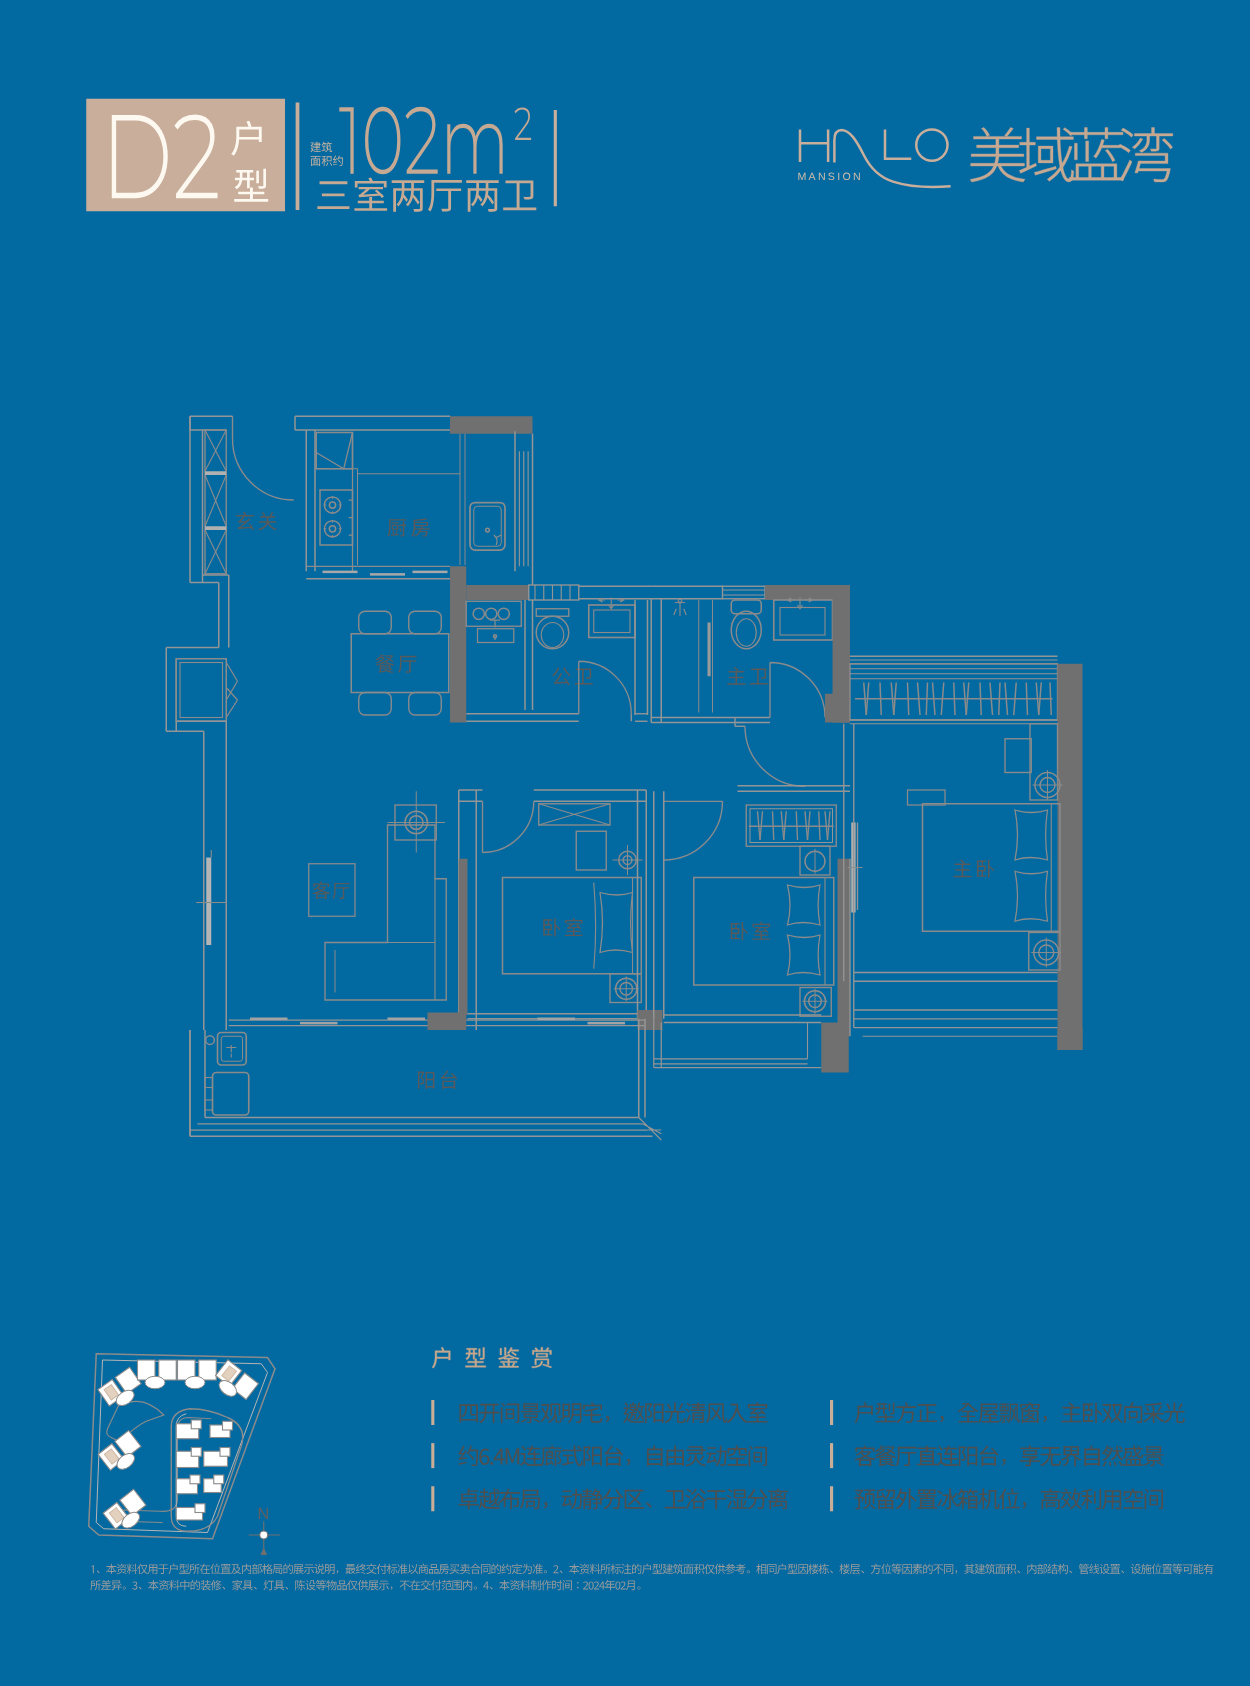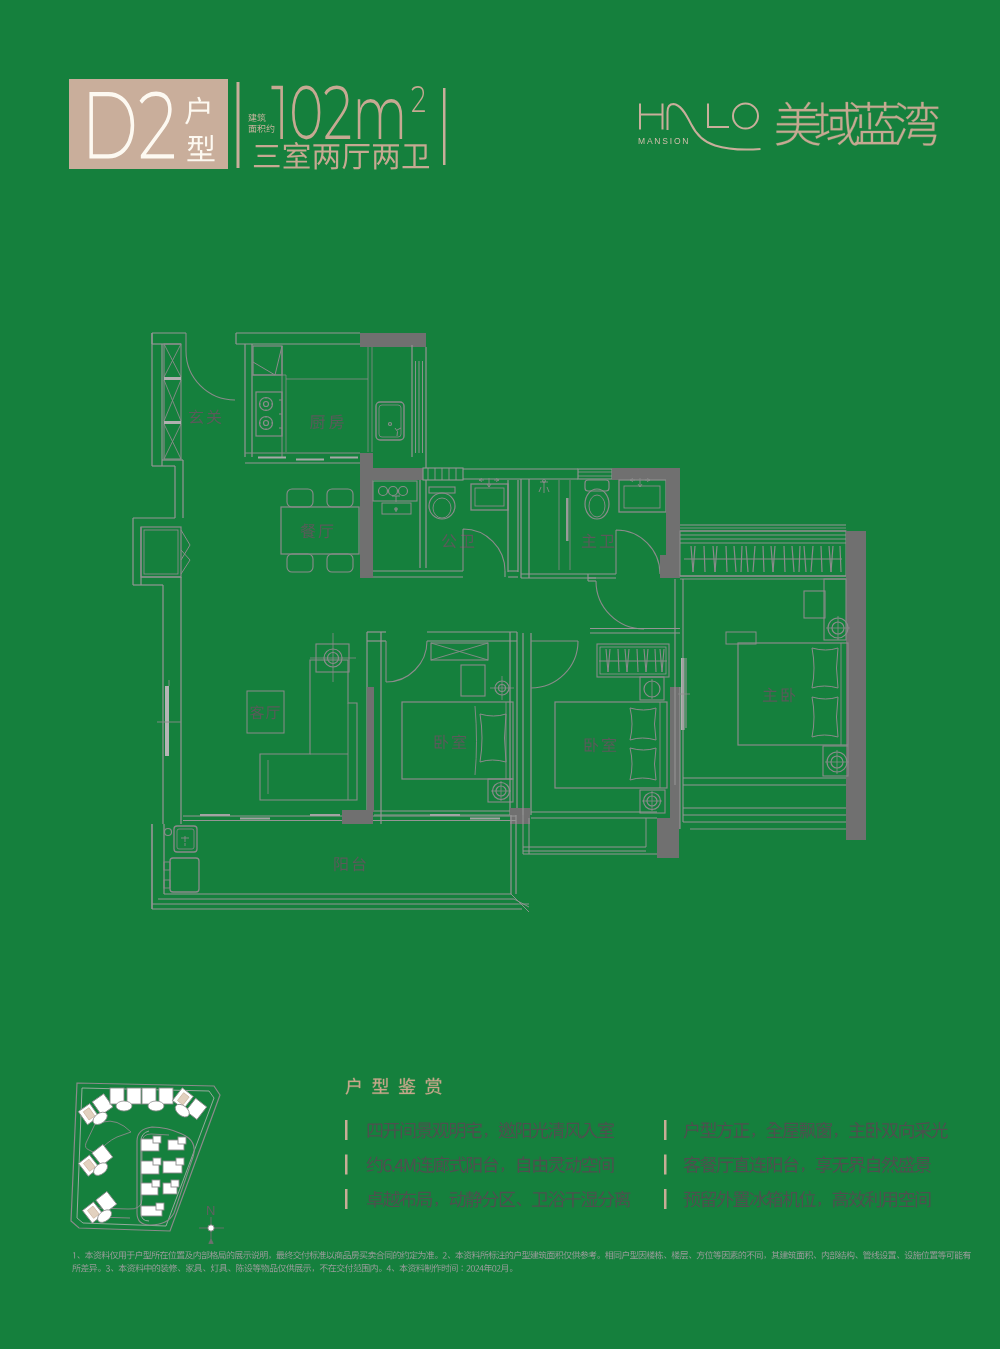--- a/index.html
+++ b/index.html
@@ -1,14 +1,14 @@
 <!DOCTYPE html>
 <html><head><meta charset="utf-8"><title>D2</title><style>
 html,body{margin:0;padding:0;background:#fff}
-#page{position:relative;width:1000px;height:1349px;background:#15803d;overflow:hidden;font-family:"Liberation Sans",sans-serif}
+#page{position:relative;width:1000px;height:1349px;background:#0369a1;overflow:hidden;font-family:"Liberation Sans",sans-serif}
 </style></head><body>
 <div id="page">
 <svg width="1000" height="1349" viewBox="0 0 1000 1349">
 <defs>
         <path id="g0" d="M122 0V700H399Q510 700 594 655Q678 610 725 531Q771 452 771 350Q771 248 725 169Q678 90 594 45Q510 0 399 0ZM173 46H395Q494 46 567 85Q640 124 680 192Q720 261 720 350Q720 439 680 508Q640 576 567 615Q494 654 395 654H173Z"></path>
         <path id="g1" d="M41 0V36L337 330Q379 372 400 403Q421 435 429 462Q436 489 436 515Q436 581 391 620Q346 658 259 658Q193 658 144 638Q94 618 58 577L22 609Q62 655 123 680Q185 705 263 705Q332 705 382 683Q433 660 460 619Q488 577 488 520Q488 486 478 454Q469 421 445 385Q420 349 374 303L96 26L79 46H522V0Z"></path>
         <path id="g2" d="M247 467Q247 406 242 334Q236 262 221 188Q205 113 176 43Q147 -27 99 -86Q92 -79 80 -70Q69 -60 56 -52Q43 -44 34 -41Q80 15 107 80Q134 144 147 212Q161 280 165 345Q169 411 169 467V685H247ZM513 845Q531 810 548 770Q565 729 574 699L498 676Q489 707 473 749Q456 791 441 826ZM845 685V278H769V615H218V685ZM811 414V344H218V414Z"></path>
         <path id="g3" d="M552 799V733H100V799ZM573 595V528H67V595ZM952 25V-45H47V25ZM848 221V152H151V221ZM459 772V313H388V772ZM544 332V-23H467V332ZM704 783V448H635V783ZM893 386Q893 355 885 339Q878 323 855 314Q832 306 795 303Q758 301 705 301Q702 316 695 336Q688 355 680 370Q723 369 757 369Q791 368 802 369Q814 370 818 374Q822 377 822 387V834H893ZM264 601Q264 549 252 492Q241 435 207 382Q174 329 108 288Q104 296 94 306Q85 316 75 325Q66 335 59 340Q119 377 148 421Q176 465 185 512Q195 559 195 602V771H264Z"></path>
         <path id="g4" d="M92 424Q92 424 92 432Q92 440 92 449Q92 459 92 467Q92 475 92 475Q92 475 101 479Q109 483 117 487Q125 492 125 492Q125 492 142 492Q158 492 182 492Q206 492 229 492Q253 492 269 492Q285 492 285 492Q285 492 285 481Q285 471 285 458Q285 444 285 434Q285 424 285 424Q285 424 266 424Q246 424 217 424Q189 424 160 424Q131 424 112 424Q92 424 92 424ZM92 424Q92 424 89 433Q86 441 83 452Q79 464 76 472Q73 481 73 481Q92 507 120 547Q147 586 176 629Q205 673 230 711Q255 750 268 774Q268 774 268 775Q268 777 268 777Q268 777 274 779Q280 780 286 782Q291 783 291 783Q291 783 299 779Q306 775 315 769Q324 764 331 760Q338 756 338 756Q321 727 296 688Q271 648 244 606Q216 564 190 526Q164 487 145 459Q145 459 137 456Q129 452 118 447Q108 441 100 436Q92 430 92 424ZM330 620Q330 620 363 620Q396 620 451 620Q506 620 572 620Q638 620 703 620Q769 620 824 620Q879 620 912 620Q945 620 945 620Q945 620 945 611Q945 602 945 590Q945 578 945 569Q945 561 945 561Q945 561 912 561Q879 561 824 561Q769 561 703 561Q638 561 572 561Q506 561 451 561Q396 561 363 561Q330 561 330 561Q330 561 330 569Q330 578 330 590Q330 602 330 611Q330 620 330 620ZM379 345Q379 345 407 345Q436 345 482 345Q528 345 584 345Q640 345 695 345Q750 345 796 345Q842 345 871 345Q899 345 899 345Q899 345 899 336Q899 328 899 317Q899 306 899 297Q899 288 899 288Q899 288 871 288Q842 288 796 288Q750 288 695 288Q639 288 583 288Q528 288 482 288Q436 288 407 288Q379 288 379 288Q379 288 379 297Q379 306 379 317Q379 328 379 336Q379 345 379 345ZM337 209Q337 209 369 209Q402 209 455 209Q508 209 573 209Q637 209 701 209Q765 209 818 209Q872 209 904 209Q937 209 937 209Q937 209 937 200Q937 191 937 179Q937 167 937 158Q937 149 937 149Q937 149 904 149Q872 149 818 149Q765 149 701 149Q637 149 573 149Q508 149 455 149Q402 149 369 149Q337 149 337 149Q337 149 337 158Q337 167 337 179Q337 191 337 200Q337 209 337 209ZM581 840Q581 840 588 840Q596 840 606 840Q617 840 627 840Q638 840 645 840Q652 840 652 840Q652 840 652 807Q652 774 652 717Q652 661 652 590Q652 520 652 445Q652 370 652 299Q652 229 652 172Q652 116 652 83Q652 49 652 49Q652 49 645 49Q638 49 628 49Q617 49 606 49Q596 49 588 49Q581 49 581 49Q581 49 581 83Q581 116 581 172Q581 229 581 299Q581 370 581 445Q581 520 581 590Q581 661 581 717Q581 774 581 807Q581 840 581 840ZM394 755Q394 755 420 755Q447 755 490 755Q533 755 584 755Q635 755 687 755Q738 755 781 755Q824 755 850 755Q876 755 876 755Q876 755 876 731Q876 707 876 669Q876 631 876 588Q876 546 876 508Q876 470 876 446Q876 422 876 422Q876 422 850 422Q823 422 780 422Q737 422 684 422Q632 422 580 422Q527 422 484 422Q440 422 414 422Q387 422 387 422Q387 422 387 431Q387 441 387 452Q387 464 387 473Q387 483 387 483Q387 483 410 483Q433 483 471 483Q508 483 553 483Q598 483 643 483Q687 483 725 483Q762 483 785 483Q809 483 809 483Q809 483 809 504Q809 525 809 557Q809 589 809 620Q809 652 809 673Q809 695 809 695Q809 695 786 695Q763 695 727 695Q690 695 646 695Q601 695 557 695Q513 695 476 695Q439 695 417 695Q394 695 394 695Q394 695 394 704Q394 713 394 725Q394 736 394 745Q394 755 394 755ZM64 778Q64 778 87 778Q110 778 144 778Q178 778 212 778Q246 778 269 778Q292 778 292 778Q292 778 292 768Q292 758 292 744Q292 731 292 721Q292 711 292 711Q292 711 269 711Q246 711 212 711Q178 711 144 711Q110 711 87 711Q64 711 64 711Q64 711 64 721Q64 731 64 744Q64 758 64 768Q64 778 64 778ZM264 492Q264 492 271 492Q278 492 278 492Q278 492 285 492Q292 493 292 493Q292 493 298 492Q304 490 313 488Q322 486 328 484Q334 483 334 483Q311 270 249 131Q186 -8 92 -80Q87 -72 77 -63Q67 -53 56 -44Q45 -34 37 -30Q129 36 187 162Q245 288 264 477Q264 477 264 484Q264 492 264 492ZM134 343Q165 238 214 173Q263 108 329 73Q395 38 477 25Q559 13 654 13Q666 13 696 13Q726 13 765 13Q804 13 844 13Q883 13 915 13Q947 13 962 14Q956 6 951 -6Q945 -19 940 -32Q935 -45 933 -55Q933 -55 920 -55Q907 -55 894 -55Q881 -55 881 -55Q881 -55 858 -55Q835 -55 801 -55Q767 -55 733 -55Q698 -55 676 -55Q653 -55 653 -55Q544 -55 454 -40Q364 -25 292 15Q220 55 167 129Q113 203 78 322Q78 322 86 326Q95 329 106 333Q117 337 126 340Q134 343 134 343Z"></path>
         <path id="g5" d="M189 734Q189 734 210 734Q232 734 267 734Q301 734 339 734Q378 734 412 734Q447 734 468 734Q490 734 490 734Q490 734 490 724Q490 714 490 701Q490 688 490 678Q490 669 490 669Q490 669 468 669Q447 669 412 669Q378 669 339 669Q301 669 267 669Q232 669 210 669Q189 669 189 669Q189 669 189 678Q189 688 189 701Q189 714 189 724Q189 734 189 734ZM571 734Q571 734 598 734Q625 734 667 734Q709 734 757 734Q804 734 847 734Q889 734 915 734Q942 734 942 734Q942 734 942 724Q942 714 942 701Q942 688 942 678Q942 669 942 669Q942 669 915 669Q889 669 847 669Q804 669 757 669Q709 669 667 669Q625 669 598 669Q571 669 571 669Q571 669 571 678Q571 688 571 701Q571 714 571 724Q571 734 571 734ZM205 845Q205 845 213 844Q220 842 231 839Q242 837 252 834Q263 831 270 829Q277 828 277 828Q258 767 230 708Q202 650 168 600Q135 550 99 512Q92 518 80 526Q69 534 56 542Q44 550 35 554Q91 607 135 683Q179 760 205 845ZM593 842Q593 842 601 841Q608 839 619 837Q630 834 641 832Q652 829 659 827Q666 826 666 826Q643 738 604 658Q566 578 519 523Q513 529 501 537Q490 545 478 553Q465 561 456 566Q504 616 539 689Q574 762 593 842ZM257 682Q257 682 267 686Q276 689 288 694Q300 698 310 701Q320 705 320 705Q340 669 359 624Q378 580 386 549Q386 549 376 545Q366 541 353 536Q339 531 329 527Q320 523 320 523Q312 554 295 599Q277 645 257 682ZM672 680Q672 680 682 683Q692 686 704 691Q717 696 726 699Q736 703 736 703Q763 669 790 626Q816 584 829 553Q829 553 823 550Q816 548 806 544Q796 540 786 536Q776 532 769 530Q763 527 763 527Q750 557 725 601Q700 644 672 680ZM64 496Q64 496 88 496Q112 496 150 496Q187 496 230 496Q272 496 310 496Q348 496 372 496Q396 496 396 496Q396 496 396 486Q396 476 396 463Q396 450 396 440Q396 429 396 429Q396 429 372 429Q348 429 310 429Q272 429 230 429Q187 429 150 429Q112 429 88 429Q64 429 64 429Q64 429 64 440Q64 450 64 463Q64 476 64 486Q64 496 64 496ZM437 508Q437 508 462 508Q487 508 527 508Q566 508 610 508Q655 508 694 508Q734 508 759 508Q784 508 784 508Q784 508 784 498Q784 488 784 475Q784 461 784 451Q784 441 784 441Q784 441 759 441Q734 441 694 441Q655 441 611 441Q567 441 527 441Q487 441 462 441Q437 441 437 441Q437 441 437 451Q437 461 437 475Q437 488 437 498Q437 508 437 508ZM398 293Q398 293 403 302Q409 310 416 321Q424 333 429 341Q434 350 434 350Q472 328 515 303Q558 278 600 253Q643 228 680 204Q718 181 744 162Q744 162 740 155Q736 149 730 139Q725 130 719 120Q713 110 709 103Q705 97 705 97Q679 116 643 140Q606 165 564 192Q521 219 479 245Q436 271 398 293ZM203 471Q203 471 210 471Q217 471 228 471Q240 471 250 471Q261 471 268 471Q275 471 275 471Q275 471 275 444Q275 417 275 375Q275 332 275 284Q275 237 275 194Q275 152 275 125Q275 98 275 98Q275 98 268 98Q261 98 250 98Q240 98 228 98Q217 98 210 98Q203 98 203 98Q203 98 203 125Q203 152 203 194Q203 237 203 284Q203 332 203 375Q203 417 203 444Q203 471 203 471ZM41 79Q86 88 145 99Q203 111 269 125Q335 139 401 153Q401 153 402 144Q403 134 405 121Q406 107 407 97Q408 88 408 88Q315 66 222 45Q130 24 57 8Q57 8 55 15Q54 22 51 33Q49 44 47 54Q45 64 43 72Q41 79 41 79ZM529 491Q529 491 536 491Q544 491 555 491Q566 491 576 491Q587 491 594 491Q601 491 601 491Q601 491 601 470Q601 449 601 418Q601 387 601 355Q601 324 601 303Q601 282 601 282Q601 236 594 186Q586 137 565 88Q544 39 504 -5Q465 -48 401 -83Q396 -75 387 -65Q378 -54 368 -44Q359 -33 351 -28Q410 4 446 41Q481 79 499 120Q517 160 523 202Q529 243 529 283Q529 283 529 304Q529 325 529 356Q529 388 529 418Q529 449 529 470Q529 491 529 491ZM755 508Q755 508 762 508Q769 508 780 508Q791 508 802 508Q813 508 820 508Q828 508 828 508Q828 508 828 483Q828 458 828 417Q828 376 828 327Q828 278 828 228Q828 178 828 137Q828 96 828 71Q828 46 828 46Q828 10 832 4Q838 0 849 0Q855 0 863 0Q871 0 878 0Q883 0 890 1Q896 2 899 4Q902 6 905 10Q908 14 909 22Q911 32 912 51Q913 69 914 95Q925 86 941 78Q957 70 972 65Q971 39 968 13Q966 -13 961 -24Q956 -36 949 -44Q942 -52 932 -56Q923 -62 909 -63Q896 -65 883 -65Q874 -65 857 -65Q841 -65 832 -65Q817 -65 802 -61Q787 -57 776 -48Q764 -37 759 -18Q755 1 755 52Q755 52 755 77Q755 102 755 142Q755 183 755 232Q755 281 755 329Q755 377 755 418Q755 458 755 483Q755 508 755 508Z"></path>

